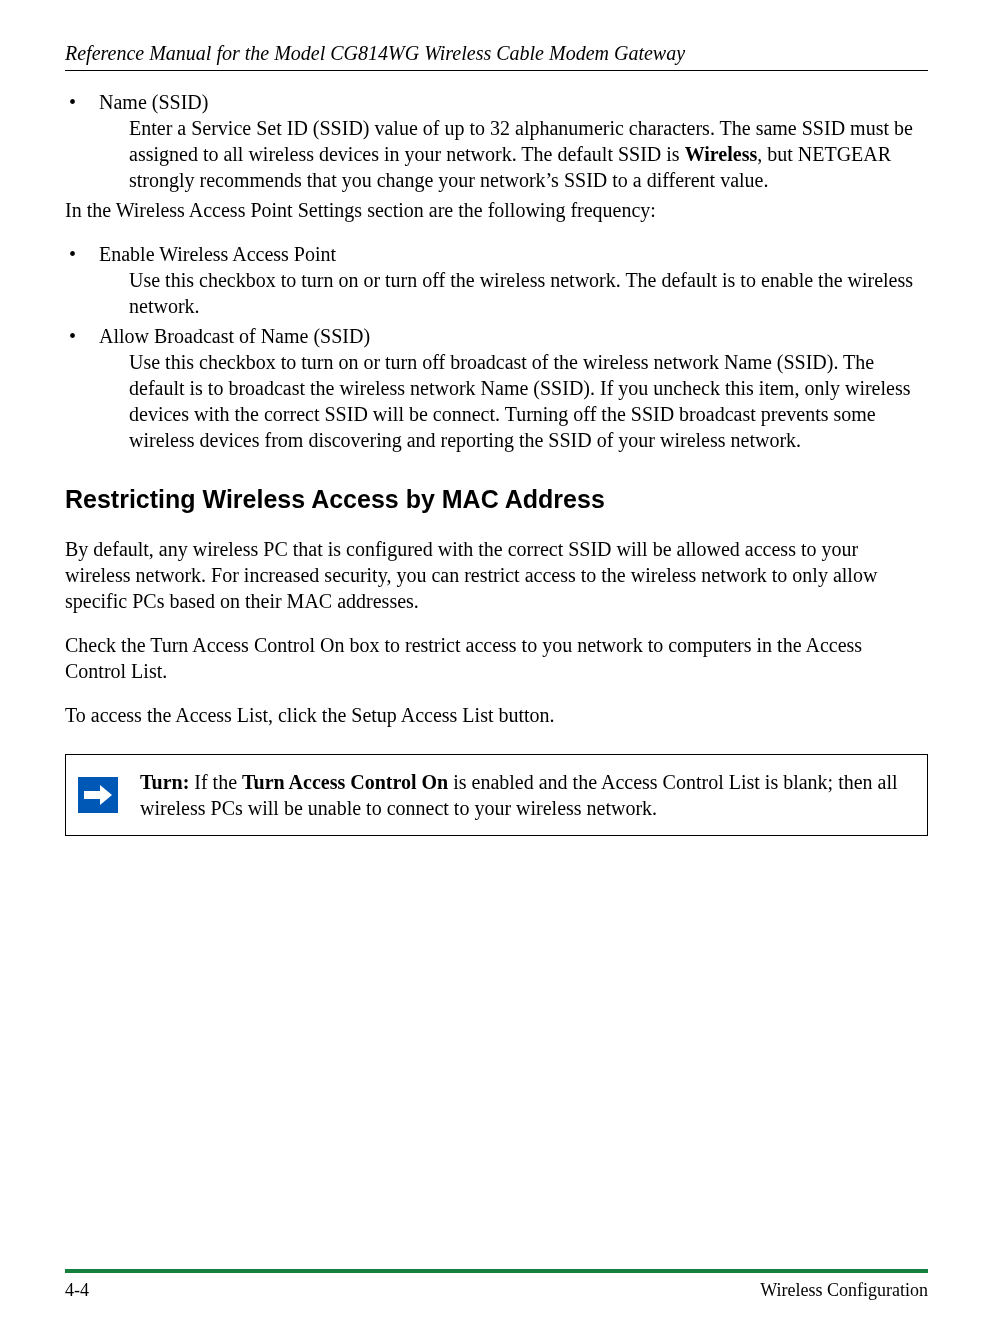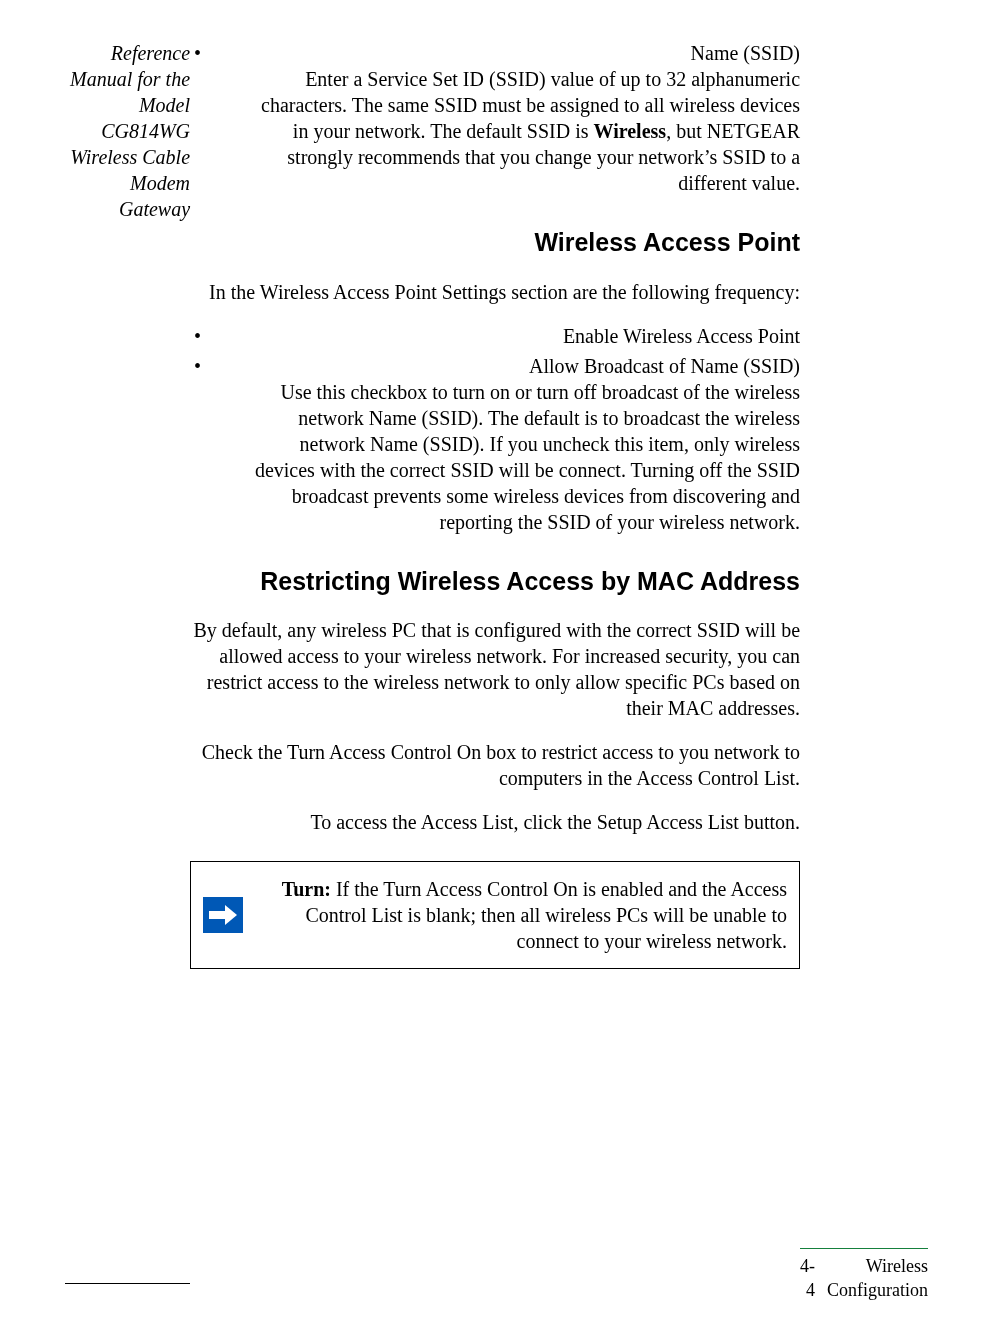--- a/index.html
+++ b/index.html
@@ -11,23 +11,23 @@
       line-height: 1.3;
       color: #000;
       width: 993px;
       height: 1332px;
       position: relative;
       box-sizing: border-box;
     }
     .page {
       padding: 40px 65px 30px 65px;
       display: flex;
+      flex-direction: column;
       height: 100%;
       box-sizing: border-box;
-      text-align: right;
     }
     .header {
       font-style: italic;
       font-size: 20px;
       padding-bottom: 4px;
       border-bottom: 1px solid #000;
       margin-bottom: 18px;
     }
     .body-content {
       flex: 1 1 auto;
@@ -90,25 +90,25 @@
       position: absolute;
       left: 22px;
       top: 8px;
       width: 0; height: 0;
       border-top: 10px solid transparent;
       border-bottom: 10px solid transparent;
       border-left: 12px solid #fff;
     }
     .note-text { flex: 1; }
     .note-label { font-weight: bold; }
-    .note-strong { font-weight: normal; }
+    .note-strong { font-weight: bold; }
     .footer {
       display: flex;
       justify-content: space-between;
-      border-top: 1px solid #15803d;
+      border-top: 4px solid #15803d;
       padding-top: 6px;
       font-size: 18px;
       margin-top: auto;
       gap: 12px;
     }
   </style>
 </head>
 <body>
 
 <div class="page">
@@ -121,27 +121,27 @@
 
     <ul class="bullet-list">
       <li>
         <span class="item-title">Name (SSID)</span>
         <span class="item-body">
           <span>Enter a Service Set ID (SSID) value of up to 32 alphanumeric characters. The same SSID must be assigned to all wireless devices in your network. The default SSID is </span><span class="strong-inline">Wireless</span><span>, but NETGEAR strongly recommends that you change your network’s SSID to a different value.</span>
         </span>
       </li>
     </ul>
 
-    <h2 class="section-h">Wireless Access Point</h2>
 
     <p class="body-p">In the Wireless Access Point Settings section are the following frequency:</p>
 
     <ul class="bullet-list">
       <li>
         <span class="item-title">Enable Wireless Access Point</span>
+        <span class="item-body">Use this checkbox to turn on or turn off the wireless network. The default is to enable the wireless network.</span>
       </li>
       <li>
         <span class="item-title">Allow Broadcast of Name (SSID)</span>
         <span class="item-body">Use this checkbox to turn on or turn off broadcast of the wireless network Name (SSID). The default is to broadcast the wireless network Name (SSID). If you uncheck this item, only wireless devices with the correct SSID will be connect. Turning off the SSID broadcast prevents some wireless devices from discovering and reporting the SSID of your wireless network.</span>
       </li>
     </ul>
 
     <h2 class="section-h">Restricting Wireless Access by MAC Address</h2>
 
     <p class="body-p">By default, any wireless PC that is configured with the correct SSID will be allowed access to your wireless network. For increased security, you can restrict access to the wireless network to only allow specific PCs based on their MAC addresses.</p>

